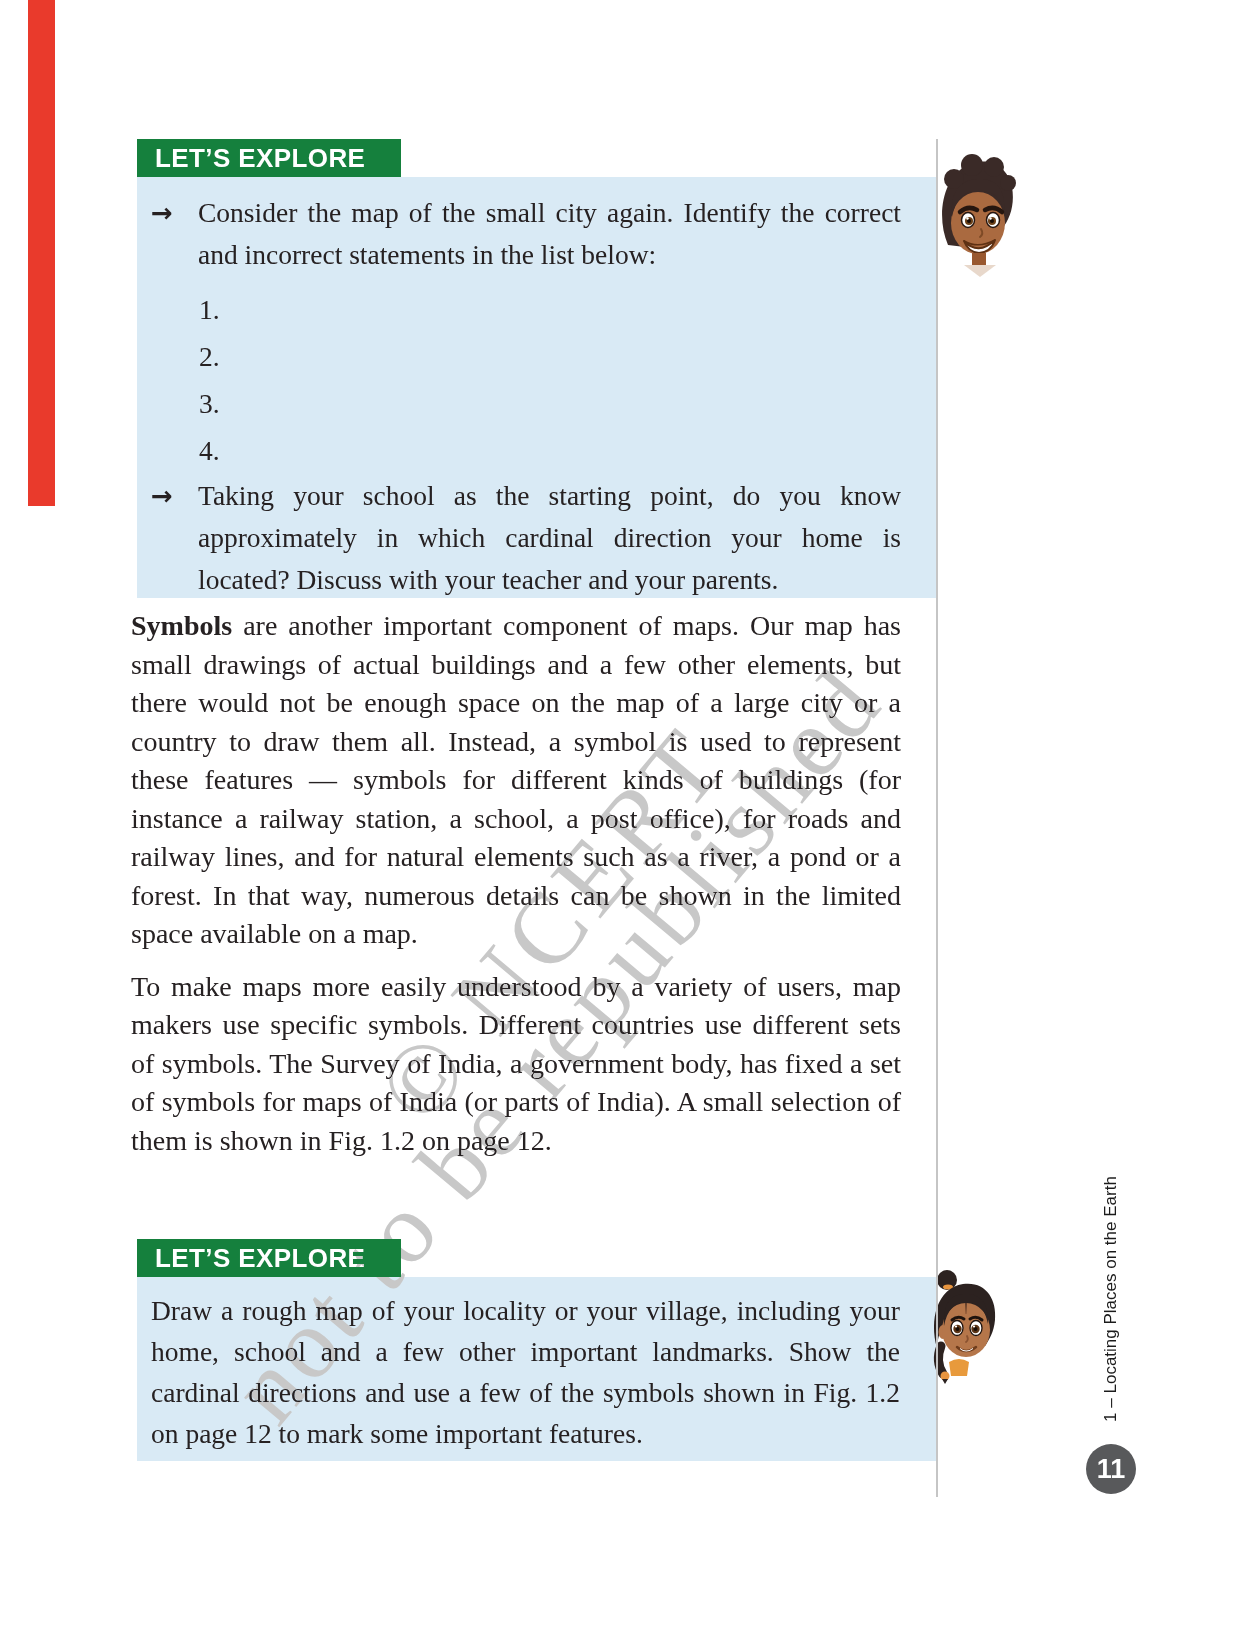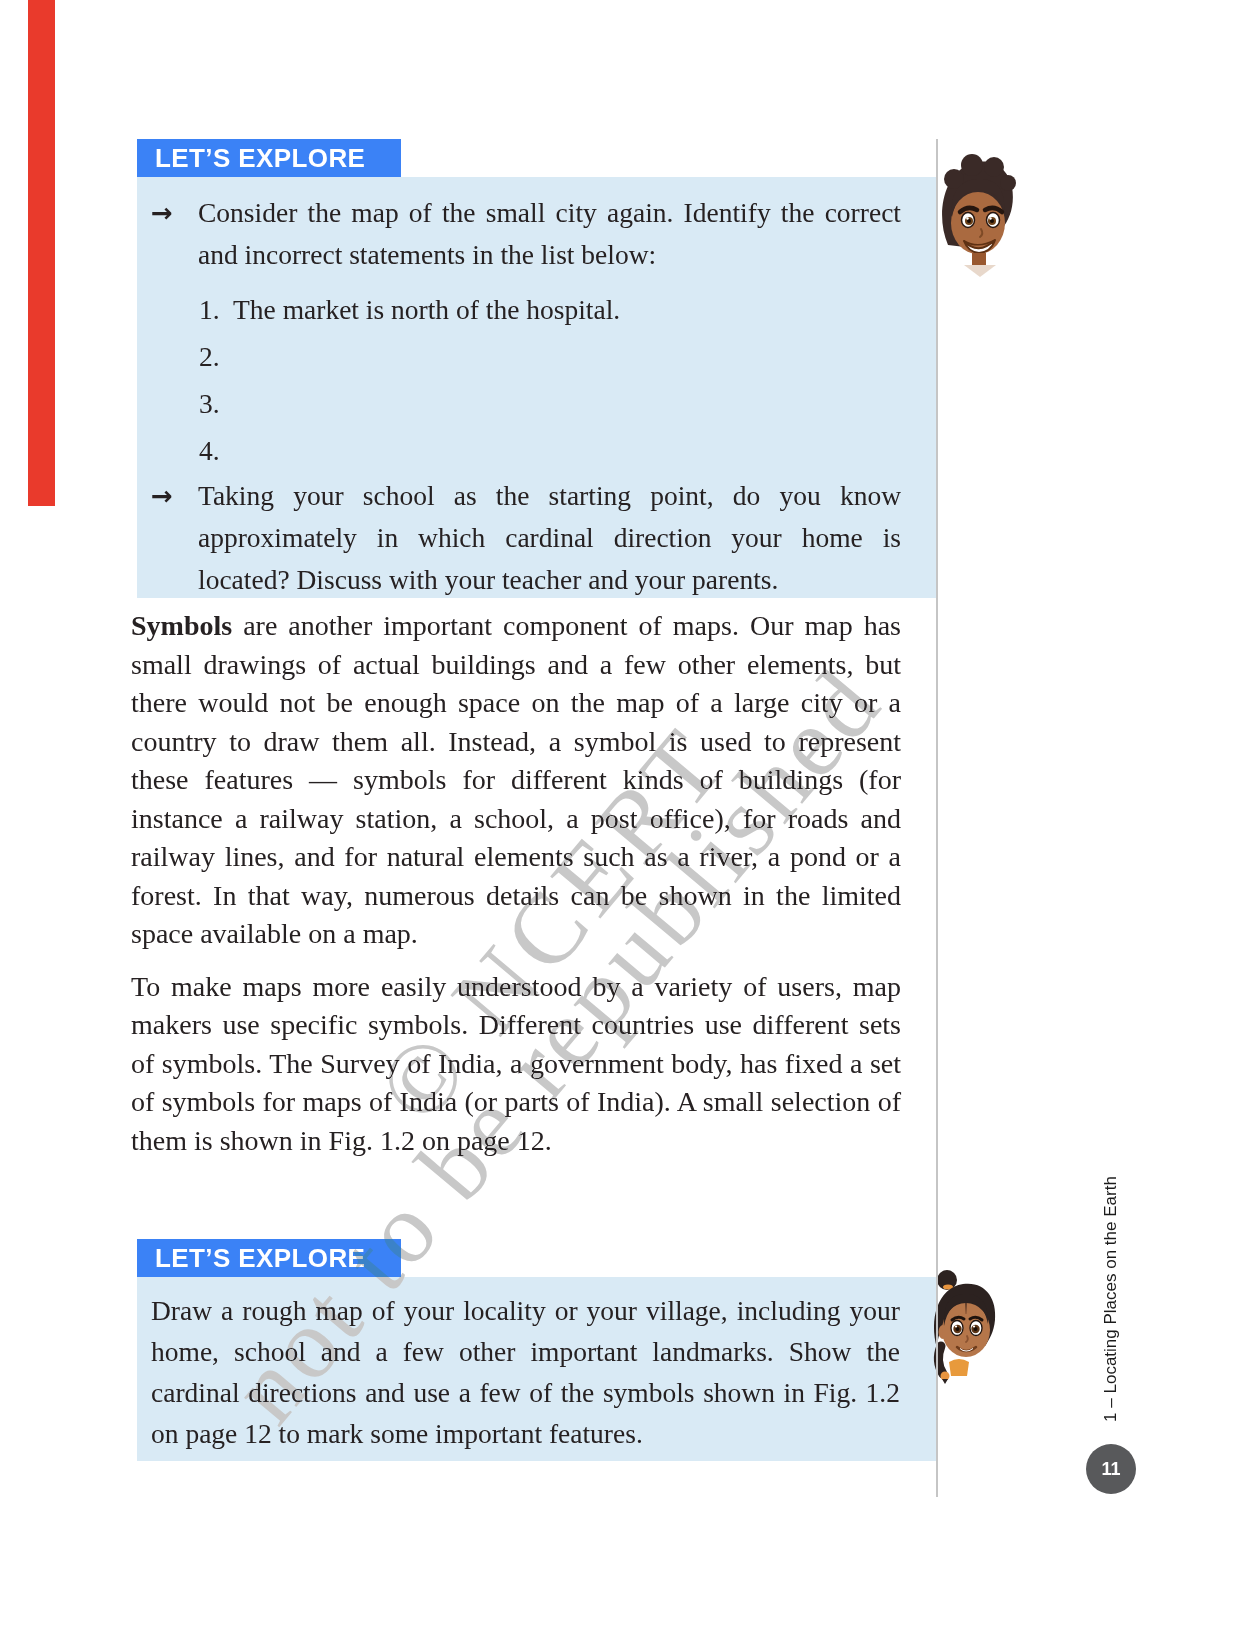--- a/index.html
+++ b/index.html
@@ -5,21 +5,21 @@
   * { margin:0; padding:0; box-sizing:border-box; }
   html,body { background:#ffffff; }
   .page {
     position:relative; width:1246px; height:1647px; background:#ffffff;
     overflow:hidden; font-family:"Liberation Serif", serif; color:#262122;
   }
   .red-tab { position:absolute; left:28px; top:0; width:27px; height:506px; background:#E93A2C; }
   .divider { position:absolute; left:936px; top:139px; width:2px; height:1358px; background:#C5C5C5; z-index:3; }
 
   .explore-header {
-    position:absolute; left:137px; width:264px; height:38px; background:#3b82f6;
+    position:absolute; left:137px; width:264px; height:38px; background:#15803d;
     color:#ffffff; font-family:"Liberation Sans", sans-serif; font-weight:bold;
     font-size:26px; line-height:38px; padding-left:18px; letter-spacing:0.4px; z-index:2;
   }
   #hdr1 { top:139px; }
   #hdr2 { top:1239px; }
 
   .explore-box {
     position:absolute; left:137px; width:800px; background:#D9EAF5; z-index:1;
   }
   #box1 { top:177px; height:421px; padding:15px 36px 0 14px; font-size:27.5px; }
@@ -50,41 +50,40 @@
 
   .vlabel {
     position:absolute; left:983px; top:1288px; width:258px; height:22px;
     transform:rotate(-90deg); transform-origin:center;
     font-family:"Liberation Sans", sans-serif; font-size:17px; color:#1b1b1b;
     text-align:center; z-index:2; white-space:nowrap;
   }
   .page-badge {
     position:absolute; left:1086px; top:1444px; width:50px; height:50px; border-radius:50%;
     background:#58595B; color:#ffffff; font-family:"Liberation Sans", sans-serif;
-    font-weight:bold; font-size:18px; display:flex; align-items:center; justify-content:center; z-index:2;
+    font-weight:bold; font-size:27px; display:flex; align-items:center; justify-content:center; z-index:2;
   }
 </style>
 </head>
 <body>
 
 <div class="page">
 
   <div class="red-tab"></div>
 
   <div class="explore-header" id="hdr1">
     <span>LET’S EXPLORE</span>
   </div>
   <div class="explore-box" id="box1">
     <div class="brow">
       <span class="bmark">→</span>
       <div class="btext">Consider the map of the small city again. Identify the correct and incorrect statements in the list below:</div>
     </div>
     <div class="nrow">
       <span class="nnum">1.</span>
-      <span>The market is north of the hospital.</span>
     </div>
     <div class="nrow">
       <span class="nnum">2.</span>
     </div>
     <div class="nrow">
       <span class="nnum">3.</span>
     </div>
     <div class="nrow">
       <span class="nnum">4.</span>
     </div>

